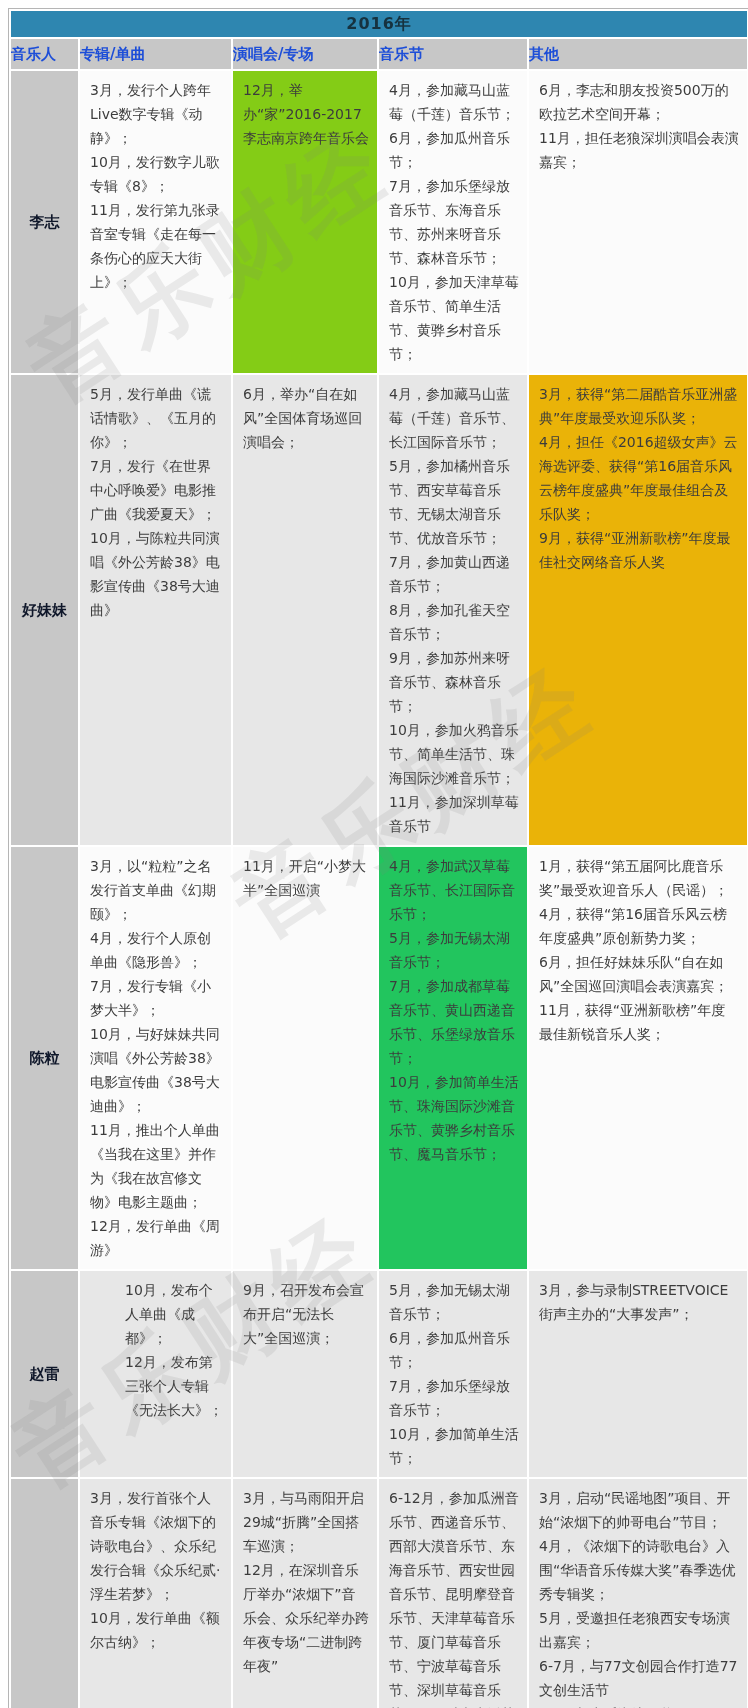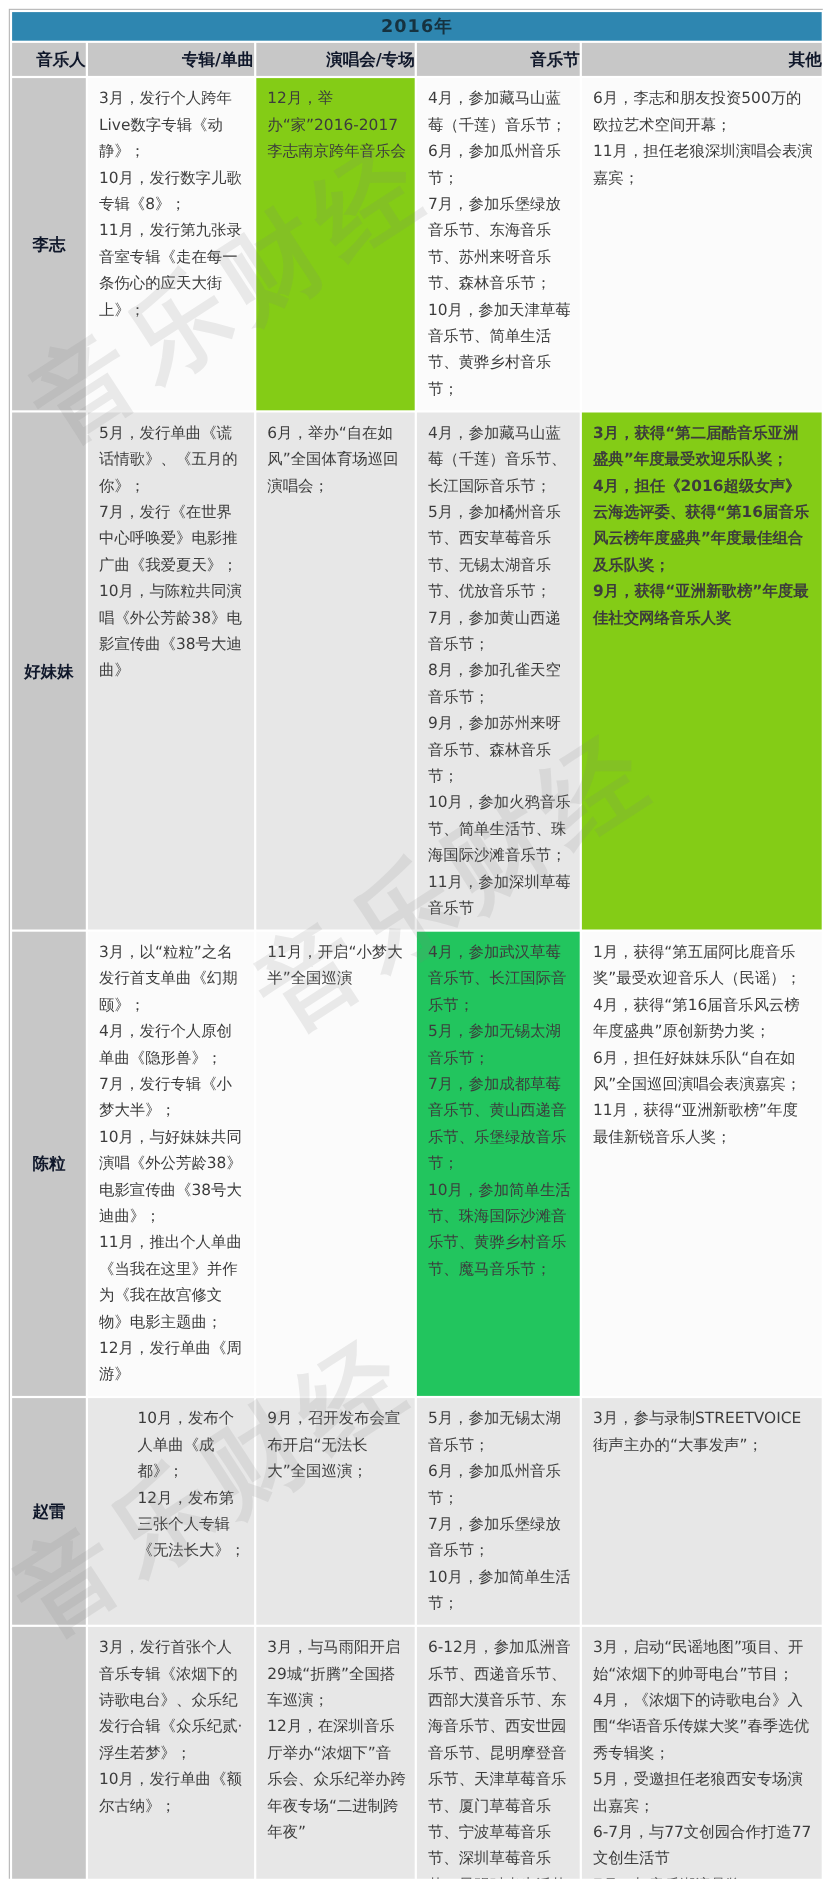--- a/index.html
+++ b/index.html
@@ -33,24 +33,24 @@
     font-weight:bold;
     font-size:16px;
     text-align:center;
     vertical-align:middle;
     height:26px;
     letter-spacing:1px;
     margin-left:24px;
   }
   td.col-header{
     background:var(--header-gray);
-    color:#0f172a;
+    color:#1d4ed8;
     font-weight:bold;
     font-size:15px;
-    text-align:right;
+    text-align:left;
     vertical-align:middle;
     height:30px;
   }
   td.name-cell{
     background:var(--header-gray);
     color:#0f172a;
     font-weight:bold;
     font-size:15px;
     text-align:center;
     vertical-align:middle;
@@ -128,21 +128,21 @@
 7月，发行《在世界中心呼唤爱》电影推广曲《我爱夏天》；
 10月，与陈粒共同演唱《外公芳龄38》电影宣传曲《38号大迪曲》</td>
       <td class="cell" style="background: rgb(231, 231, 231); margin-top: 42px;">6月，举办“自在如风”全国体育场巡回演唱会；</td>
       <td class="cell" style="background: rgb(231, 231, 231);">4月，参加藏马山蓝莓（千莲）音乐节、长江国际音乐节；
 5月，参加橘州音乐节、西安草莓音乐节、无锡太湖音乐节、优放音乐节；
 7月，参加黄山西递音乐节；
 8月，参加孔雀天空音乐节；
 9月，参加苏州来呀音乐节、森林音乐节；
 10月，参加火鸦音乐节、简单生活节、珠海国际沙滩音乐节；
 11月，参加深圳草莓音乐节</td>
-      <td class="cell" style="background: #84cc16; font-weight: bold;">3月，获得“第二届酷音乐亚洲盛典”年度最受欢迎乐队奖；
+      <td class="cell" style="background: #eab308;">3月，获得“第二届酷音乐亚洲盛典”年度最受欢迎乐队奖；
 4月，担任《2016超级女声》云海选评委、获得“第16届音乐风云榜年度盛典”年度最佳组合及乐队奖；
 9月，获得“亚洲新歌榜”年度最佳社交网络音乐人奖</td>
     </tr>
 
     <tr style="height:338px;">
       <td class="name-cell">陈粒</td>
       <td class="cell" style="background: rgb(251, 251, 251);">3月，以“粒粒”之名发行首支单曲《幻期颐》；
 4月，发行个人原创单曲《隐形兽》；
 7月，发行专辑《小梦大半》；
 10月，与好妹妹共同演唱《外公芳龄38》电影宣传曲《38号大迪曲》；

